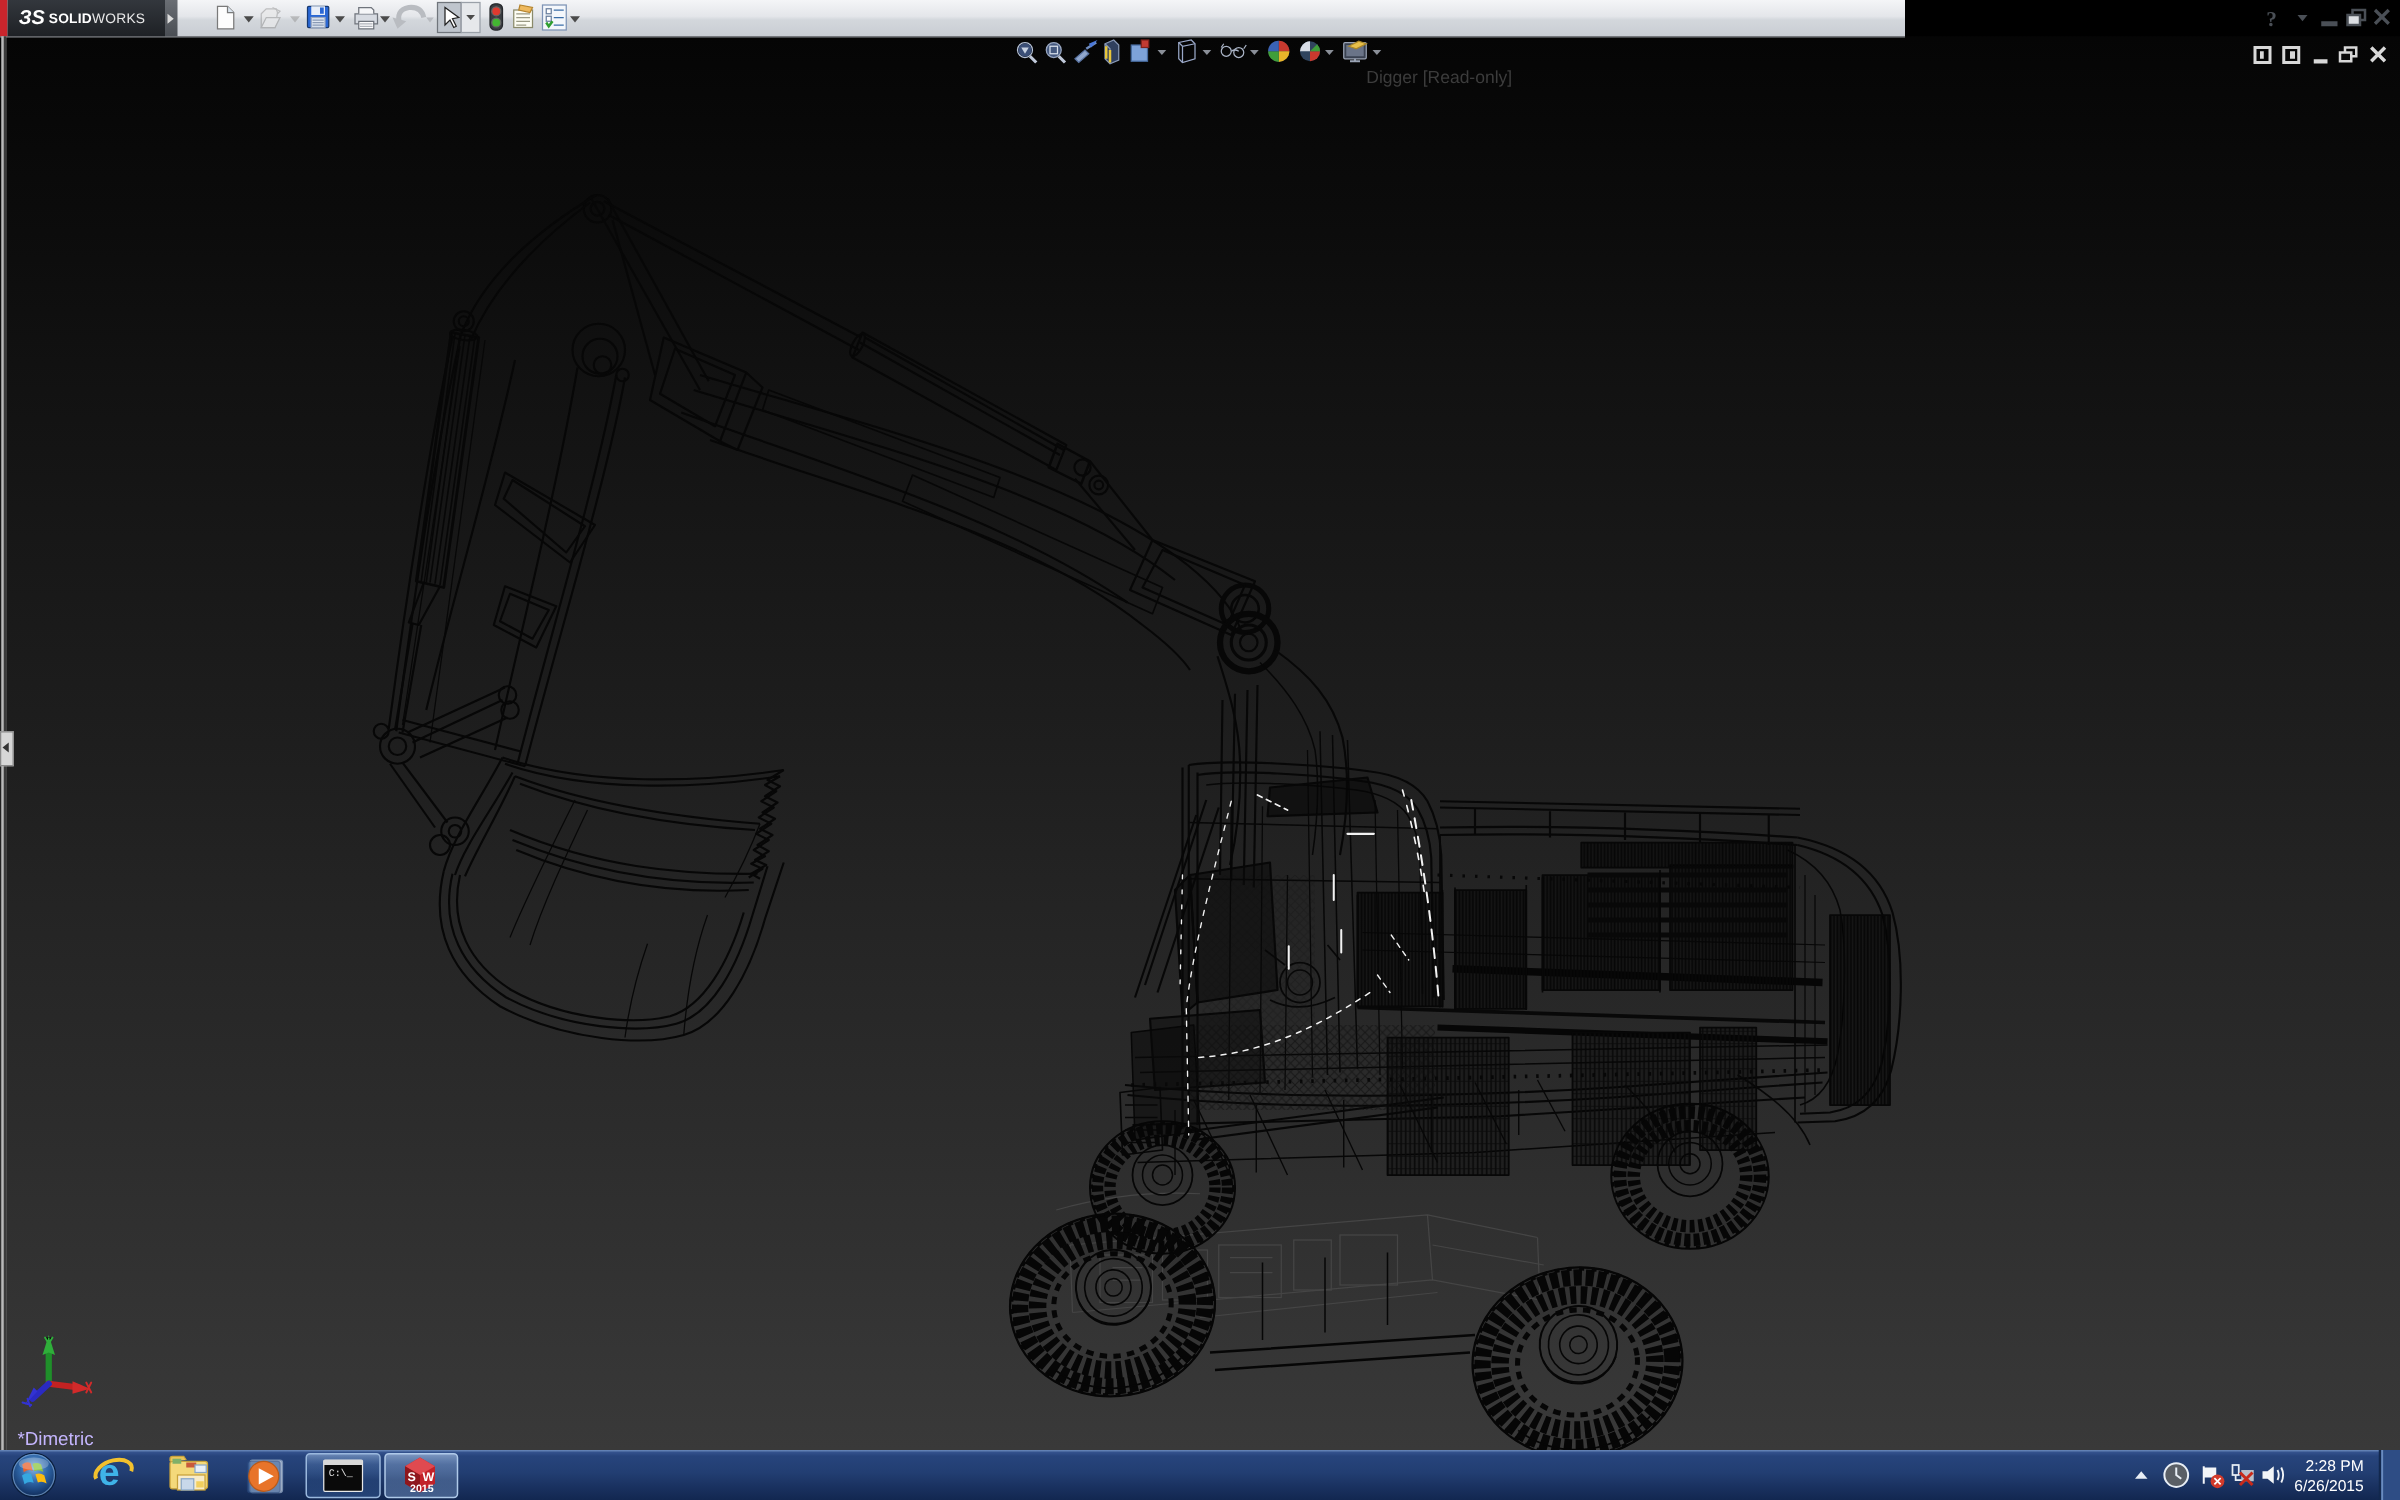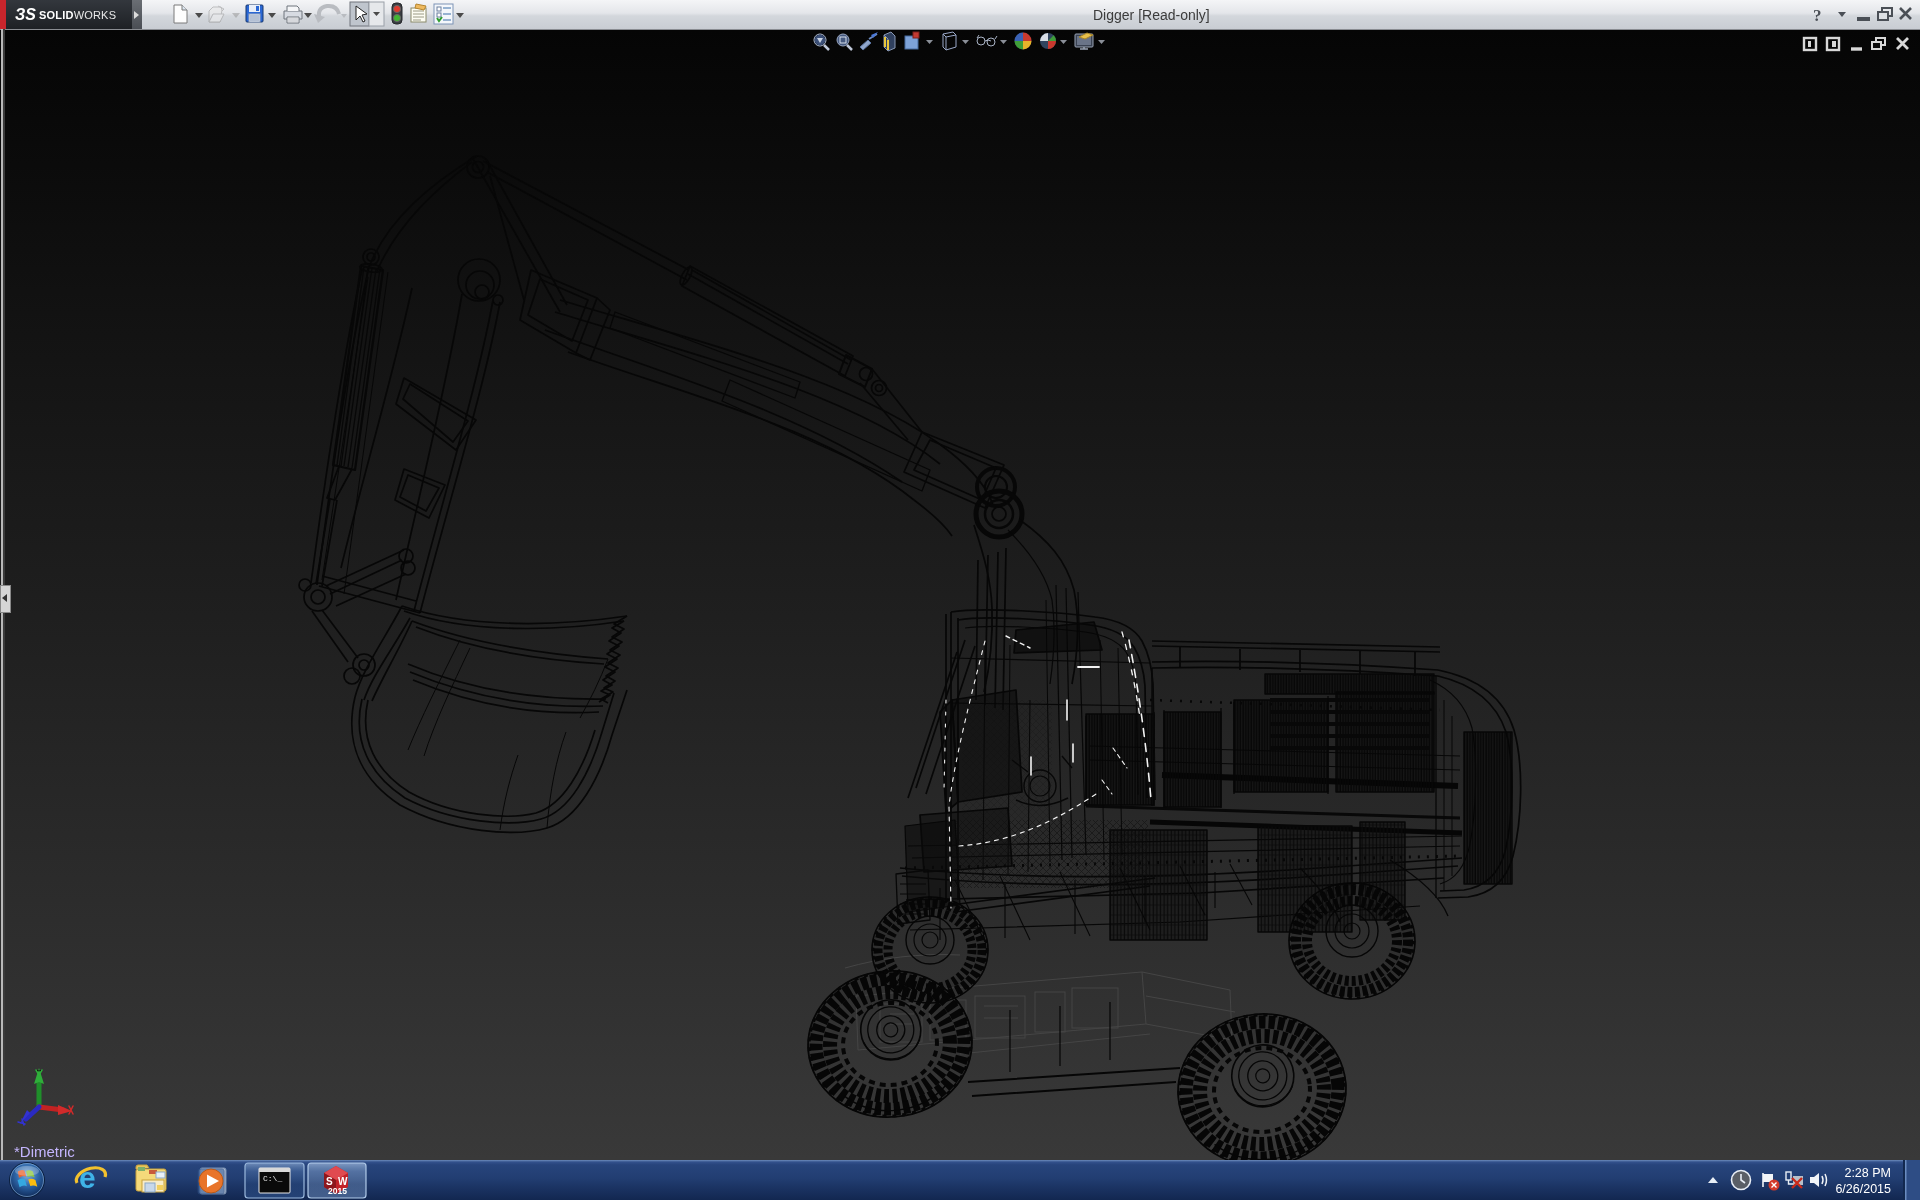--- a/index.html
+++ b/index.html
@@ -1,19 +1,19 @@
 <!DOCTYPE html>
 <html><head>
 <meta charset="utf-8">
 <style>
   html,body{margin:0;padding:0;width:1920px;height:1200px;overflow:hidden;
     font-family:"Liberation Sans",sans-serif;background:#000;}
   #stage{position:relative;width:1920px;height:1200px;overflow:hidden;}
   
-  #titlebar{position:absolute;left:0;top:0;width:1920px;height:29px;
+  #titlebar{position:absolute;left:0;top:0;width:1524px;height:29px;
     background:linear-gradient(180deg,#f4f5f7 0%,#e4e6ea 45%,#d3d7dc 55%,#c9cdd3 100%);
     border-bottom:1px solid #8a8d92;}
   #redstrip{position:absolute;left:0;top:0;width:6px;height:29px;background:#c9252c;}
   #swlogo{position:absolute;left:6px;top:0;width:126px;height:29px;background:linear-gradient(180deg,#33373d,#1e2125);}
   #logotx{position:absolute;left:33px;top:9px;color:#fff;font-size:11px;font-weight:bold;
     letter-spacing:0.2px;white-space:nowrap;}
   #dslogo{position:absolute;left:9px;top:6px;color:#fff;font-size:16px;font-weight:bold;font-style:italic;}
   #logotx .wk{font-weight:normal;color:#e8e8e8;}
   #swarrow{position:absolute;left:132px;top:0;width:10px;height:29px;background:linear-gradient(180deg,#6a6e74,#4a4e54);}
   #swarrow:after{content:"";position:absolute;left:2px;top:11px;border-left:5px solid #dcdcdc;border-top:4px solid transparent;border-bottom:4px solid transparent;}
@@ -355,21 +355,21 @@
       <path d="M946,700 L944,790" stroke-width="1.1" stroke-dasharray="3 9"></path>
     </g>
   </svg>
   <div id="titlebar">
     <div id="redstrip"></div>
     <div id="swlogo">
         <span id="dslogo">ЗS</span>
         <span id="logotx">SOLID<span class="wk">WORKS</span></span>
       </div>
     <div id="swarrow"></div>
-    <span class="ttl" style="left:1093px;">Digger [Read-only]</span>
+    <span class="ttl" style="left:1093px;margin-top:46px;">Digger [Read-only]</span>
     <svg id="tbicons" width="1920" height="29" style="position:absolute;left:0;top:0">
       <g fill="none" stroke="#666" stroke-width="1">
 
         <path d="M174,5 h8 l5,5 v13 h-13 z" fill="#fdfdfd" stroke="#7a7a7a"></path>
         <path d="M182,5 v5 h5" fill="#dce6f0" stroke="#7a7a7a"></path>
         <path d="M195,13 l4,5 4,-5 z" fill="#4a4a4a" stroke="none"></path>
 
         <g opacity="0.55">
           <path d="M209,11 l4,-4 8,0 1,3 -2,12 -11,0 z" fill="#e9e9e9" stroke="#999"></path>
           <path d="M209,22 l4,-8 11,0 -4,8 z" fill="#f2f2f2" stroke="#999"></path>

